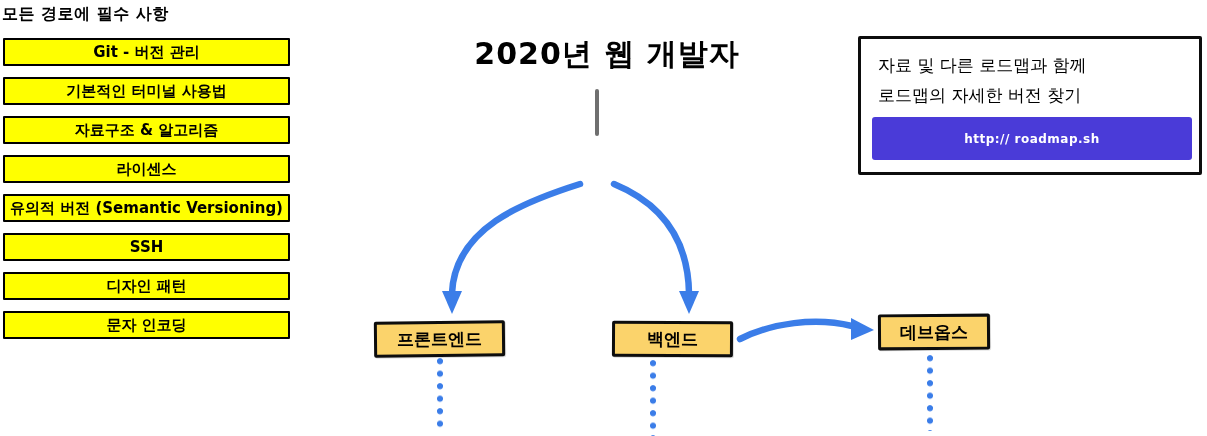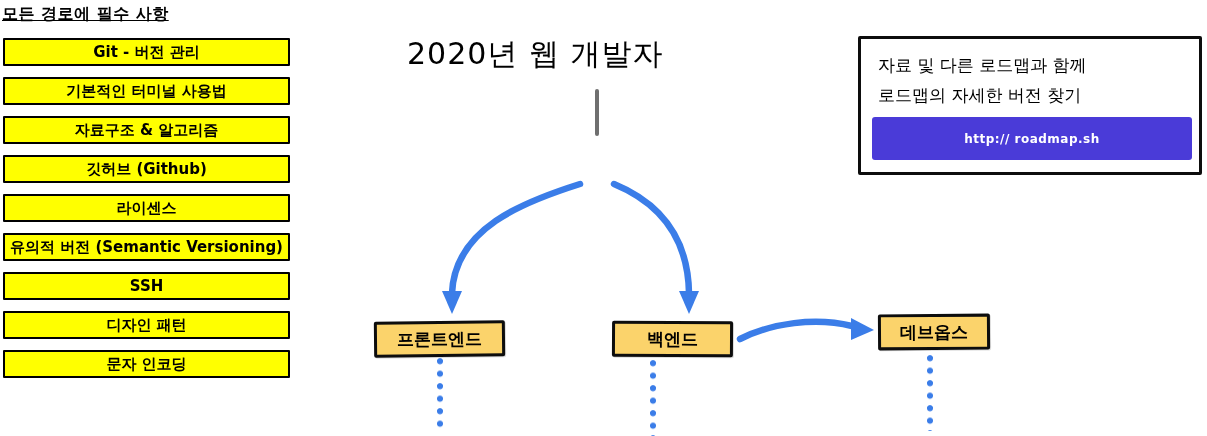--- a/index.html
+++ b/index.html
@@ -12,21 +12,20 @@
     background: #ffffff;
     overflow: hidden;
   }
   .note {
     position: absolute;
     left: 2px; top: 4px;
     font-size: 16px;
     font-weight: bold;
     letter-spacing: 0.5px;
     white-space: nowrap;
-    text-decoration: underline;
   }
   .checklist {
     position: absolute;
     left: 3px; top: 38px;
     width: 287px;
     display: flex;
     flex-direction: column;
     gap: 11px;
   }
   .check-item {
@@ -39,22 +38,23 @@
     justify-content: center;
     font-size: 15px;
     font-weight: bold;
     white-space: nowrap;
     cursor: pointer;
   }
   .main-title {
     position: absolute;
     left: 407px; top: 34px;
     width: 400px;
+    text-align: center;
     font-size: 30px;
-    font-weight: normal;
+    font-weight: bold;
     letter-spacing: 1px;
     white-space: nowrap;
   }
   .connector-line {
     position: absolute;
     left: 595px; top: 89px;
     width: 4px; height: 47px;
     background: #6f6f6f;
     border-radius: 2px;
   }
@@ -139,21 +139,20 @@
 <body>
 
 <div class="canvas">
 
   <div class="note">모든 경로에 필수 사항</div>
 
   <div class="checklist">
     <div class="check-item">Git - 버전 관리</div>
     <div class="check-item">기본적인 터미널 사용법</div>
     <div class="check-item">자료구조 &amp; 알고리즘</div>
-    <div class="check-item">깃허브 (Github)</div>
     <div class="check-item">라이센스</div>
     <div class="check-item">유의적 버전 (Semantic Versioning)</div>
     <div class="check-item">SSH</div>
     <div class="check-item">디자인 패턴</div>
     <div class="check-item">문자 인코딩</div>
   </div>
 
   <div class="main-title">2020년 웹 개발자</div>
 
   <div class="connector-line"></div>

